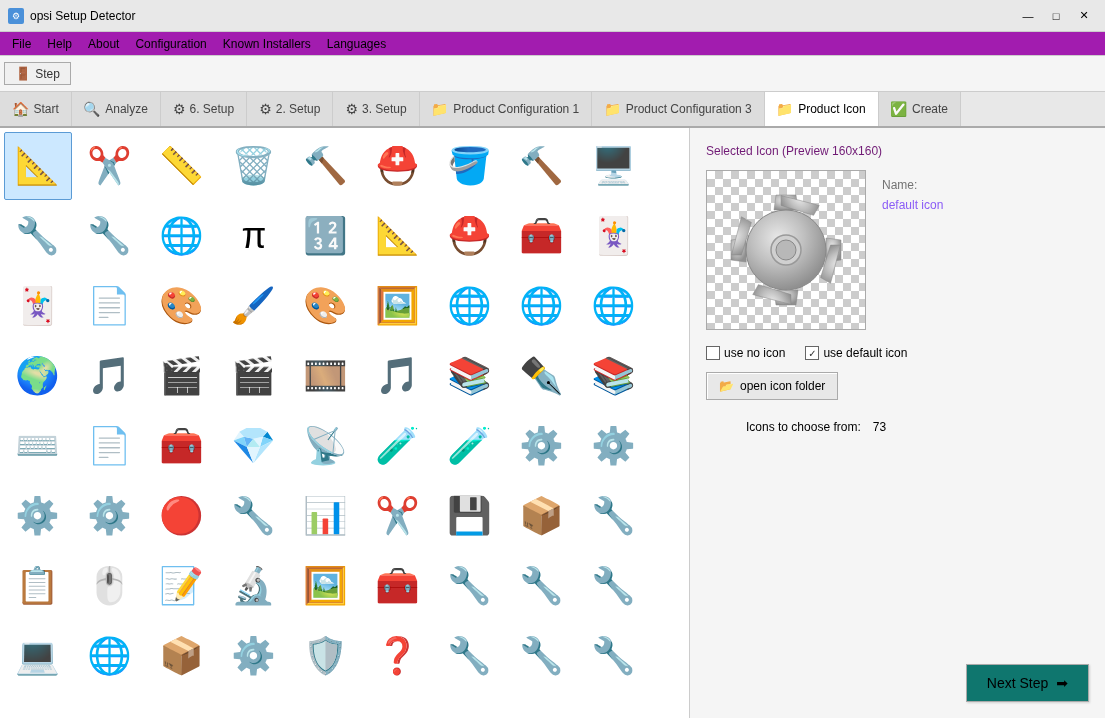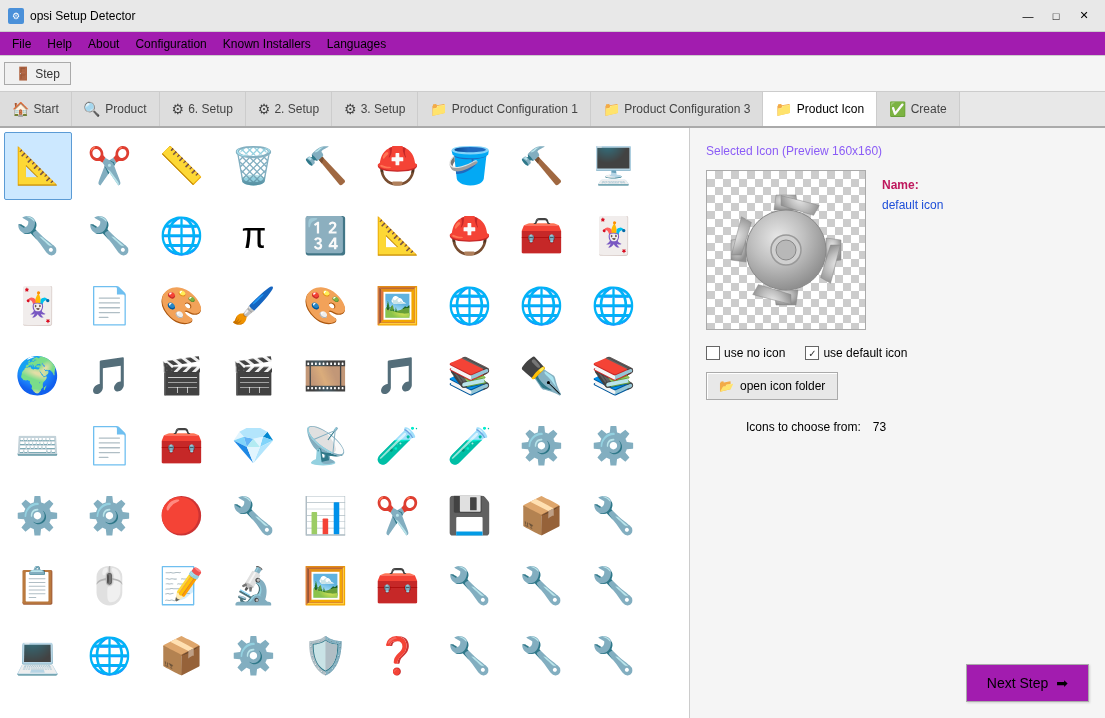--- a/index.html
+++ b/index.html
@@ -131,34 +131,34 @@
 
     
     .right-panel {
       flex: 1;
       padding: 16px;
       display: flex;
       flex-direction: column;
       gap: 12px;
       background: #f5f5f5;
     }
-    .preview-label { font-size: 12px; color: #8b5cf6; font-weight: 500; }
+    .preview-label { font-size: 12px; color: #701a75; font-weight: 500; }
     .preview-box {
       width: 160px;
       height: 160px;
       background: repeating-conic-gradient(#ccc 0% 25%, white 0% 50%) 0 0 / 16px 16px;
       border: 1px solid #aaa;
       display: flex;
       align-items: center;
       justify-content: center;
       position: relative;
     }
     .name-row { display: flex; gap: 8px; align-items: center; }
-    .name-label { font-size: 12px; color: #be185d; font-weight: 700; }
-    .name-value { font-size: 12px; color: #1d4ed8; }
+    .name-label { font-size: 12px; color: #737373; font-weight: 400; }
+    .name-value { font-size: 12px; color: #8b5cf6; }
 
     .checkboxes-row {
       display: flex;
       gap: 20px;
       align-items: center;
       margin-top: 4px;
     }
     .checkbox-item { display: flex; align-items: center; gap: 4px; font-size: 12px; cursor: pointer; }
     .checkbox-box {
       width: 14px; height: 14px;
@@ -180,21 +180,21 @@
       gap: 6px;
       width: fit-content;
       box-shadow: 1px 1px 0 #fff inset;
     }
 
     .icons-count-row { display: flex; align-items: center; gap: 4px; font-size: 12px; margin-top: 8px; margin-left: 40px; }
     .count-label { font-weight: 500; }
     .count-value { margin-left: 8px; }
 
     .next-step-btn {
-      background: #a21caf;
+      background: #0f766e;
       border: 1px solid #aaa;
       padding: 10px 20px;
       cursor: pointer;
       font-size: 14px;
       font-weight: 500;
       display: flex;
       align-items: flex-start;
       gap: 8px;
       align-self: flex-end;
       margin-top: auto;
@@ -232,21 +232,21 @@
   </button>
 </div>
 
 <div class="nav-tabs">
   <div class="nav-tab">
     <span class="tab-icon">🏠</span>
     <span>Start</span>
   </div>
   <div class="nav-tab">
     <span class="tab-icon">🔍</span>
-    <span>Product</span>
+    <span>Analyze</span>
   </div>
   <div class="nav-tab">
     <span class="tab-icon">⚙</span>
     <span>6. Setup</span>
   </div>
   <div class="nav-tab">
     <span class="tab-icon">⚙</span>
     <span>2. Setup</span>
   </div>
   <div class="nav-tab">

